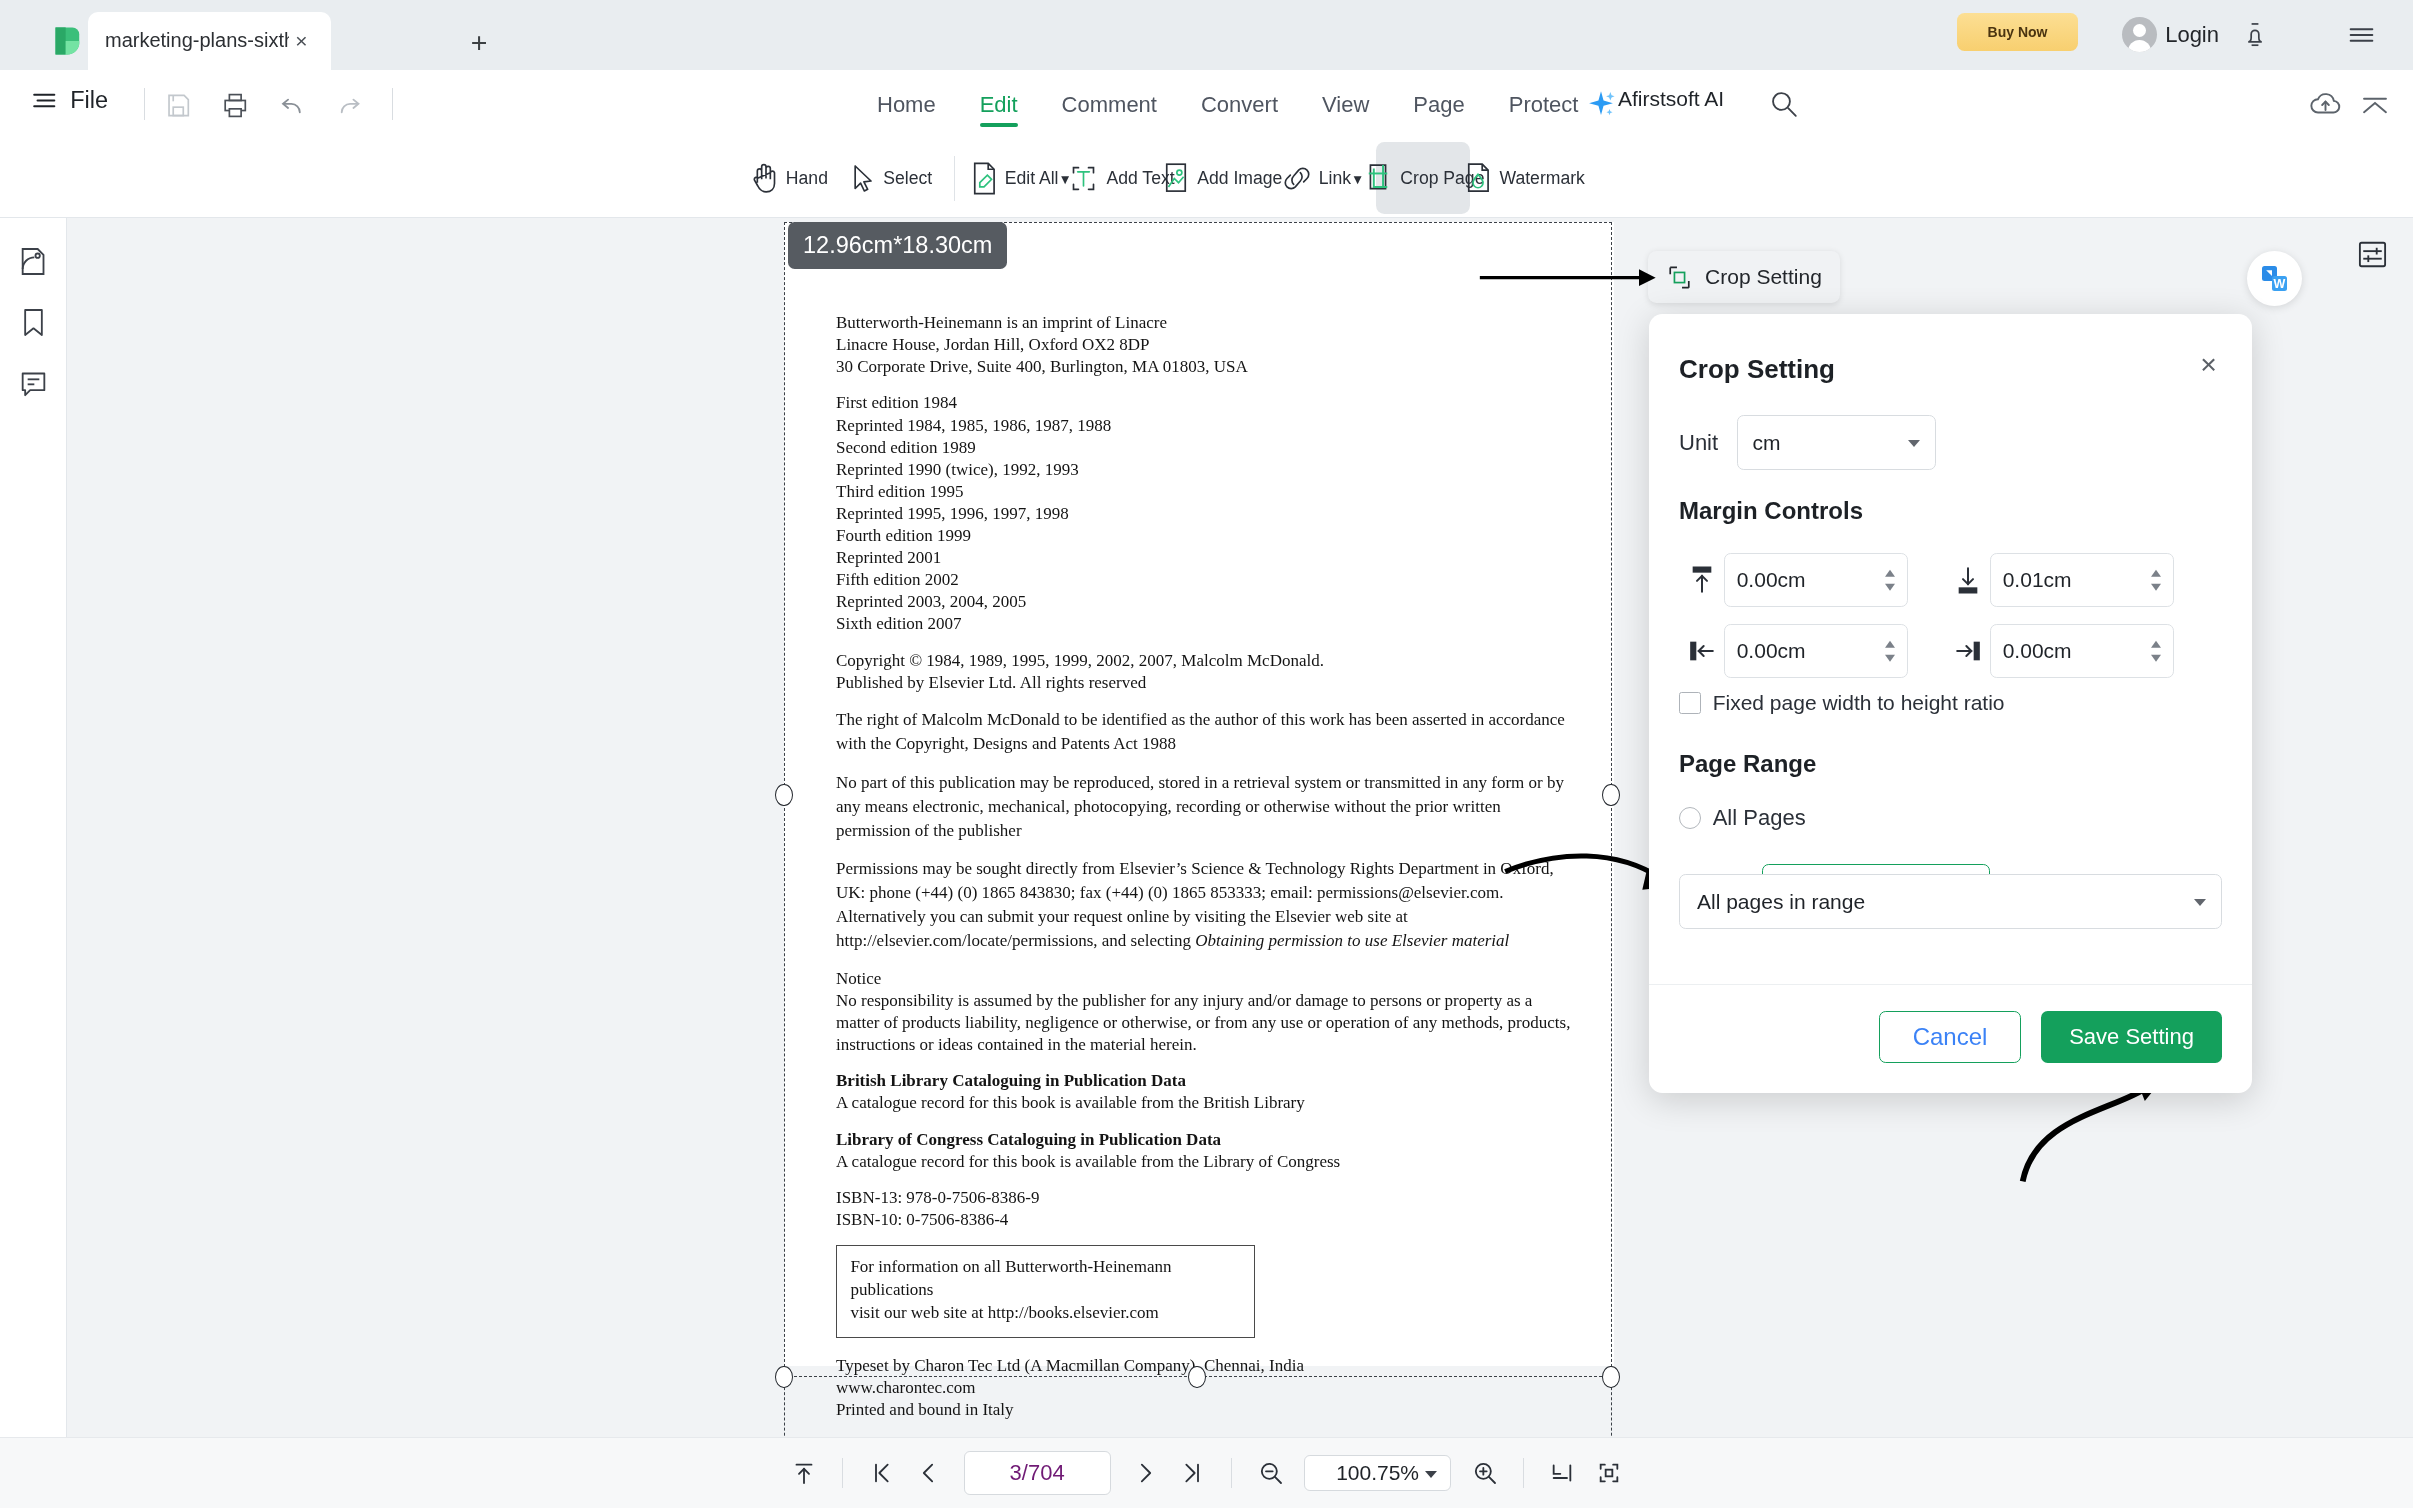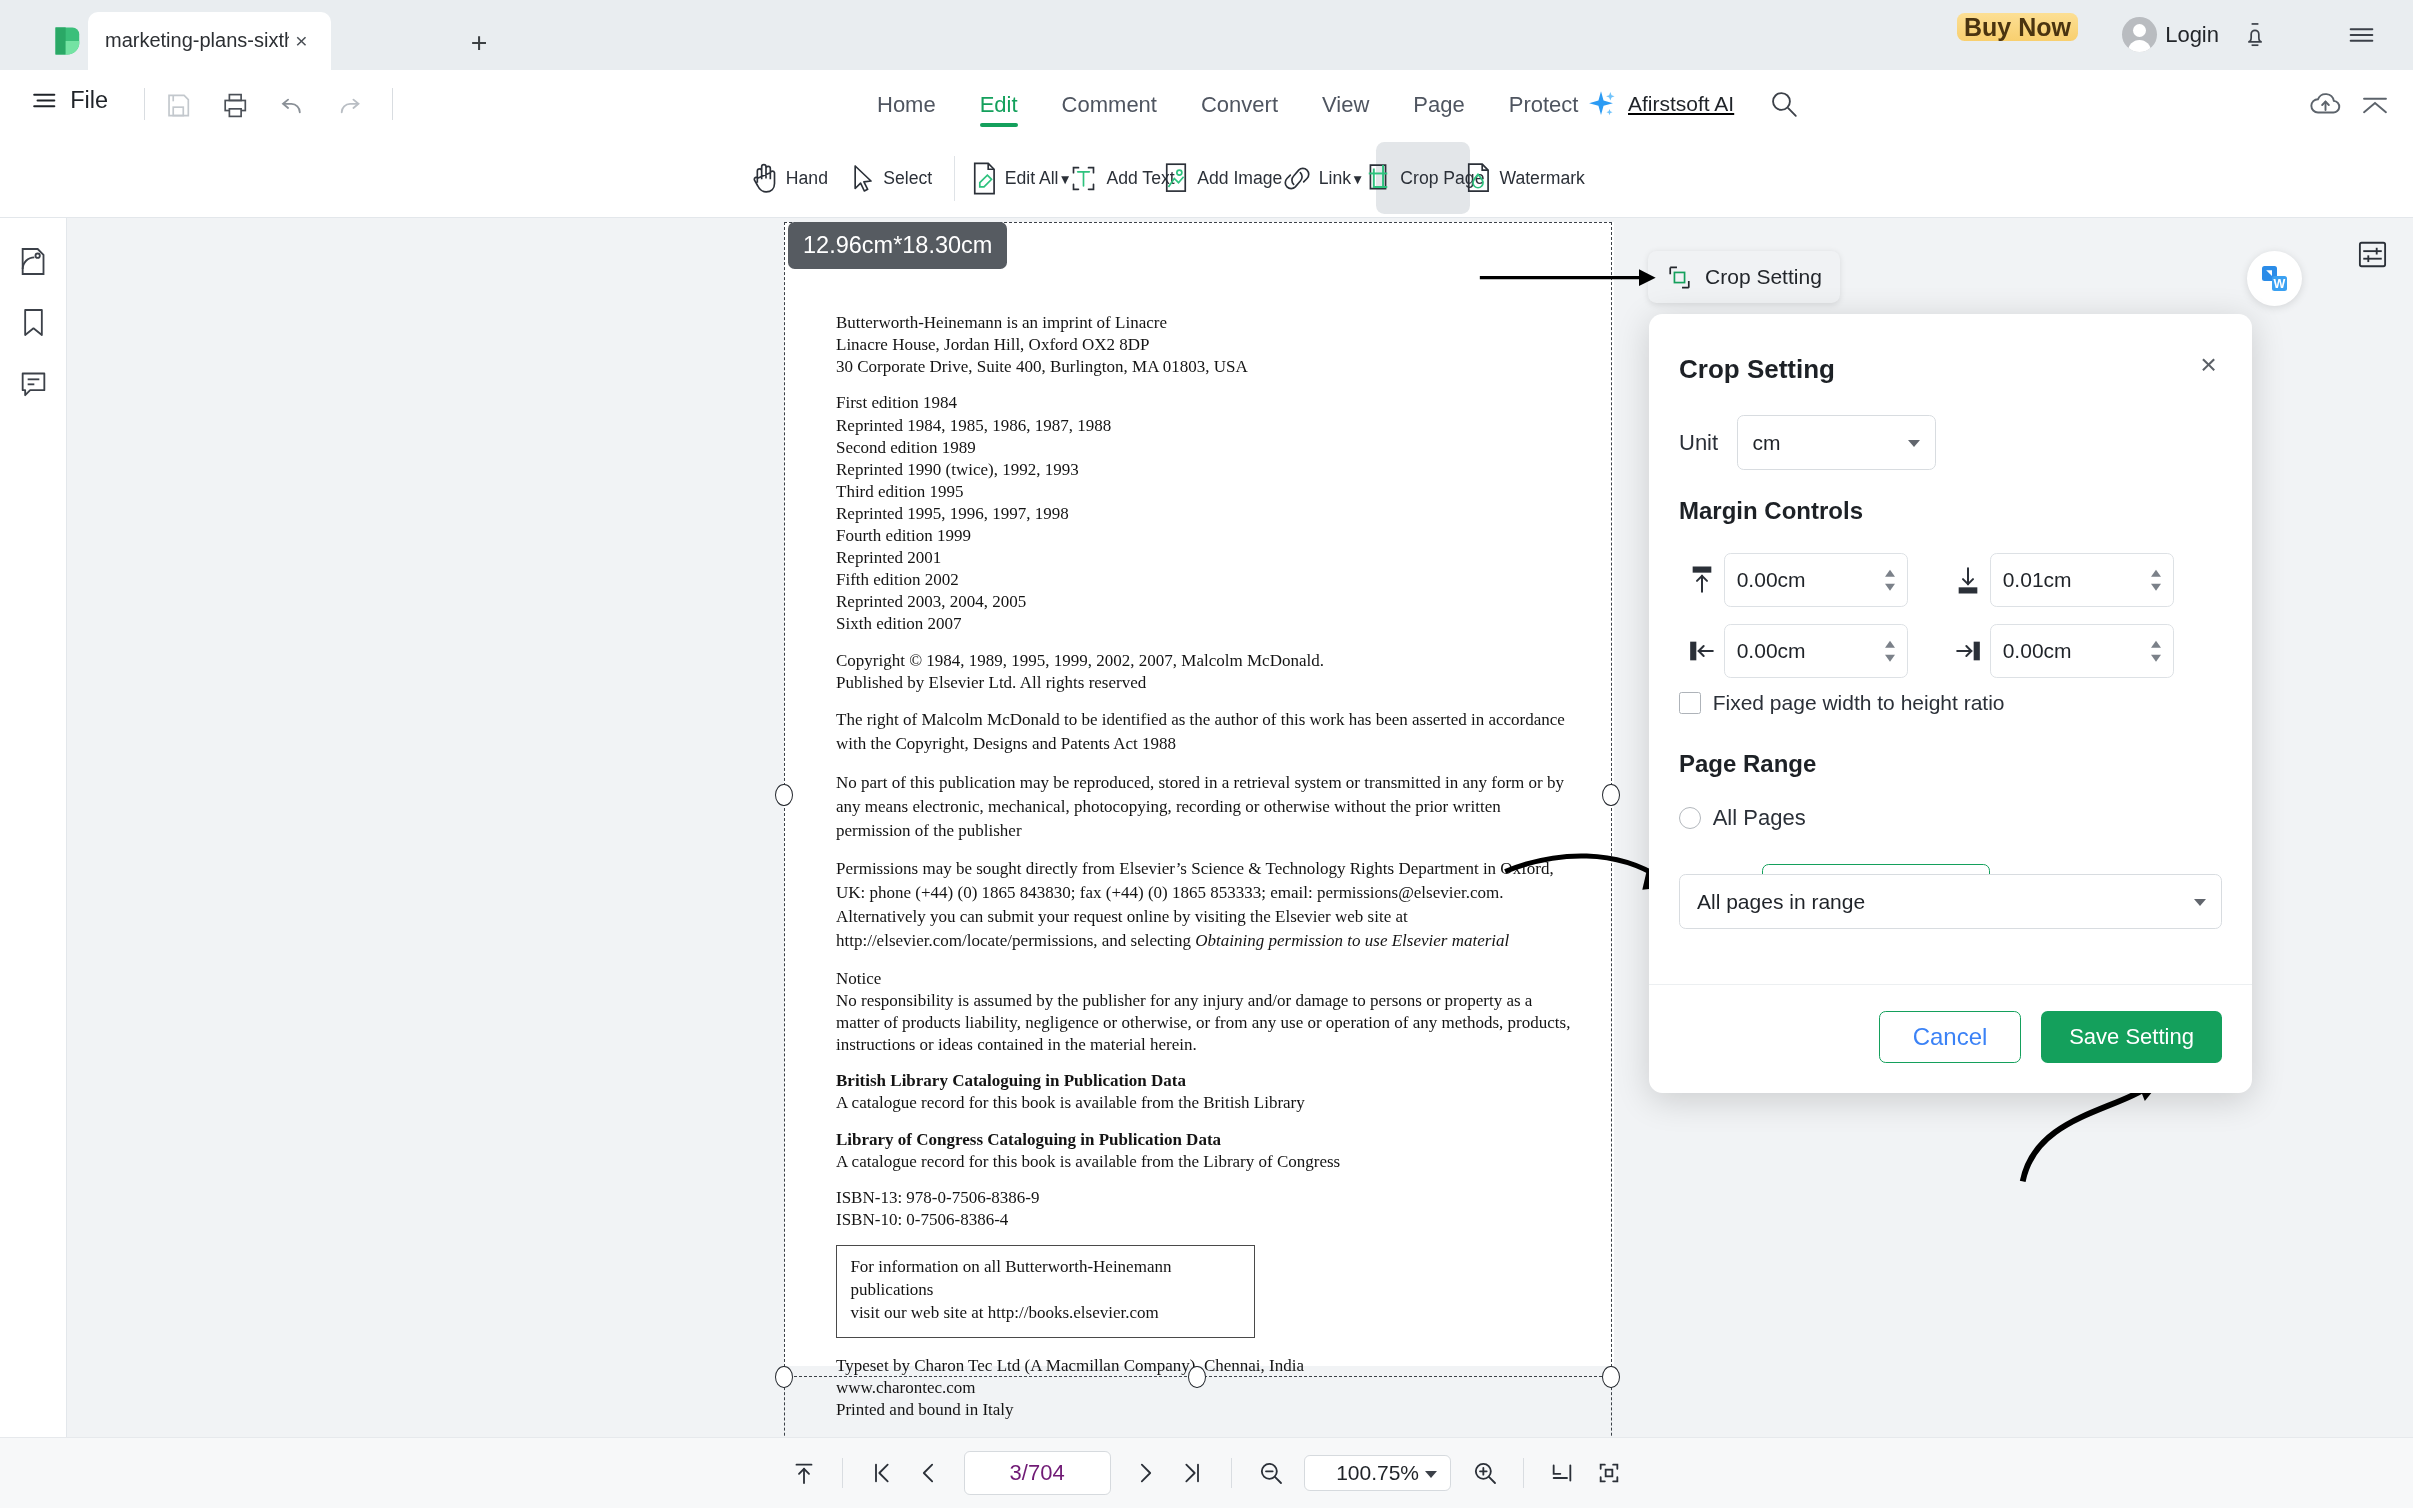--- a/index.html
+++ b/index.html
@@ -37,25 +37,25 @@
     align-items: center; justify-content: center;
     color: #4a4f55; font-size: 21px; line-height: 1;
   }
   .tab-new {
     position: absolute; left: 463px; top: 27px;
     width: 32px; height: 32px; color: #3c4043;
     font-size: 28.5px; line-height: 30px; text-align: center; font-weight: 300;
   }
   .buy-now {
     position: absolute; right: 335px; top: 13.4px;
-    width: 121px; height: 28px;
+    width: 121px; height: 38px;
     background: linear-gradient(180deg, #fcdf94 0%, #f8cf6f 100%);
     border-radius: 7.5px;
     display: flex; align-items: center; justify-content: center;
-    font-size: 25px; color: #4a3410; font-weight: 600;
+    font-size: 14px; color: #4a3410; font-weight: 600;
   }
   .login-group {
     position: absolute; right: 194px; top: 17px;
     display: flex; align-items: center; gap: 8.4px;
   }
   .avatar {
     width: 35px; height: 35px; border-radius: 50%;
     background: #b9bcc0; position: relative; overflow: hidden;
   }
   .avatar::before {
@@ -98,21 +98,21 @@
     font-size: 22px; color: #4f5560; padding: 0 22px;
     height: 69px; display: flex; align-items: center; position: relative;
   }
   .mitem.active { color: #14a05c; }
   .mitem.active::after {
     content:""; position:absolute; left:22px; right:22px; bottom:11.7px;
     height: 4.2px; background: #14a05c; border-radius: 2.5px;
   }
   .ai-btn {
     position: absolute; left: 1584px; top: 17px;
-    display: flex; align-items: center; gap: 10px; text-decoration: underline;
+    display: flex; align-items: flex-start; gap: 0;
   }
   .ai-label { font-size: 21px; color: #1f2328; }
   .search-btn { position: absolute; left: 1768px; top: 18.4px; width: 32px; height: 32px; }
   .cloud-btn { position: absolute; right: 70px; top: 20px; width: 35px; height: 30px; }
   .collapse-btn { position: absolute; right: 22px; top: 22px; width: 32px; height: 27px; }
 
   
   .toolbar {
     position: absolute; left: 0; top: 138px; width: 2413px; height: 80px;
     background: #ffffff; border-bottom: 0.8px solid #e3e7eb;

